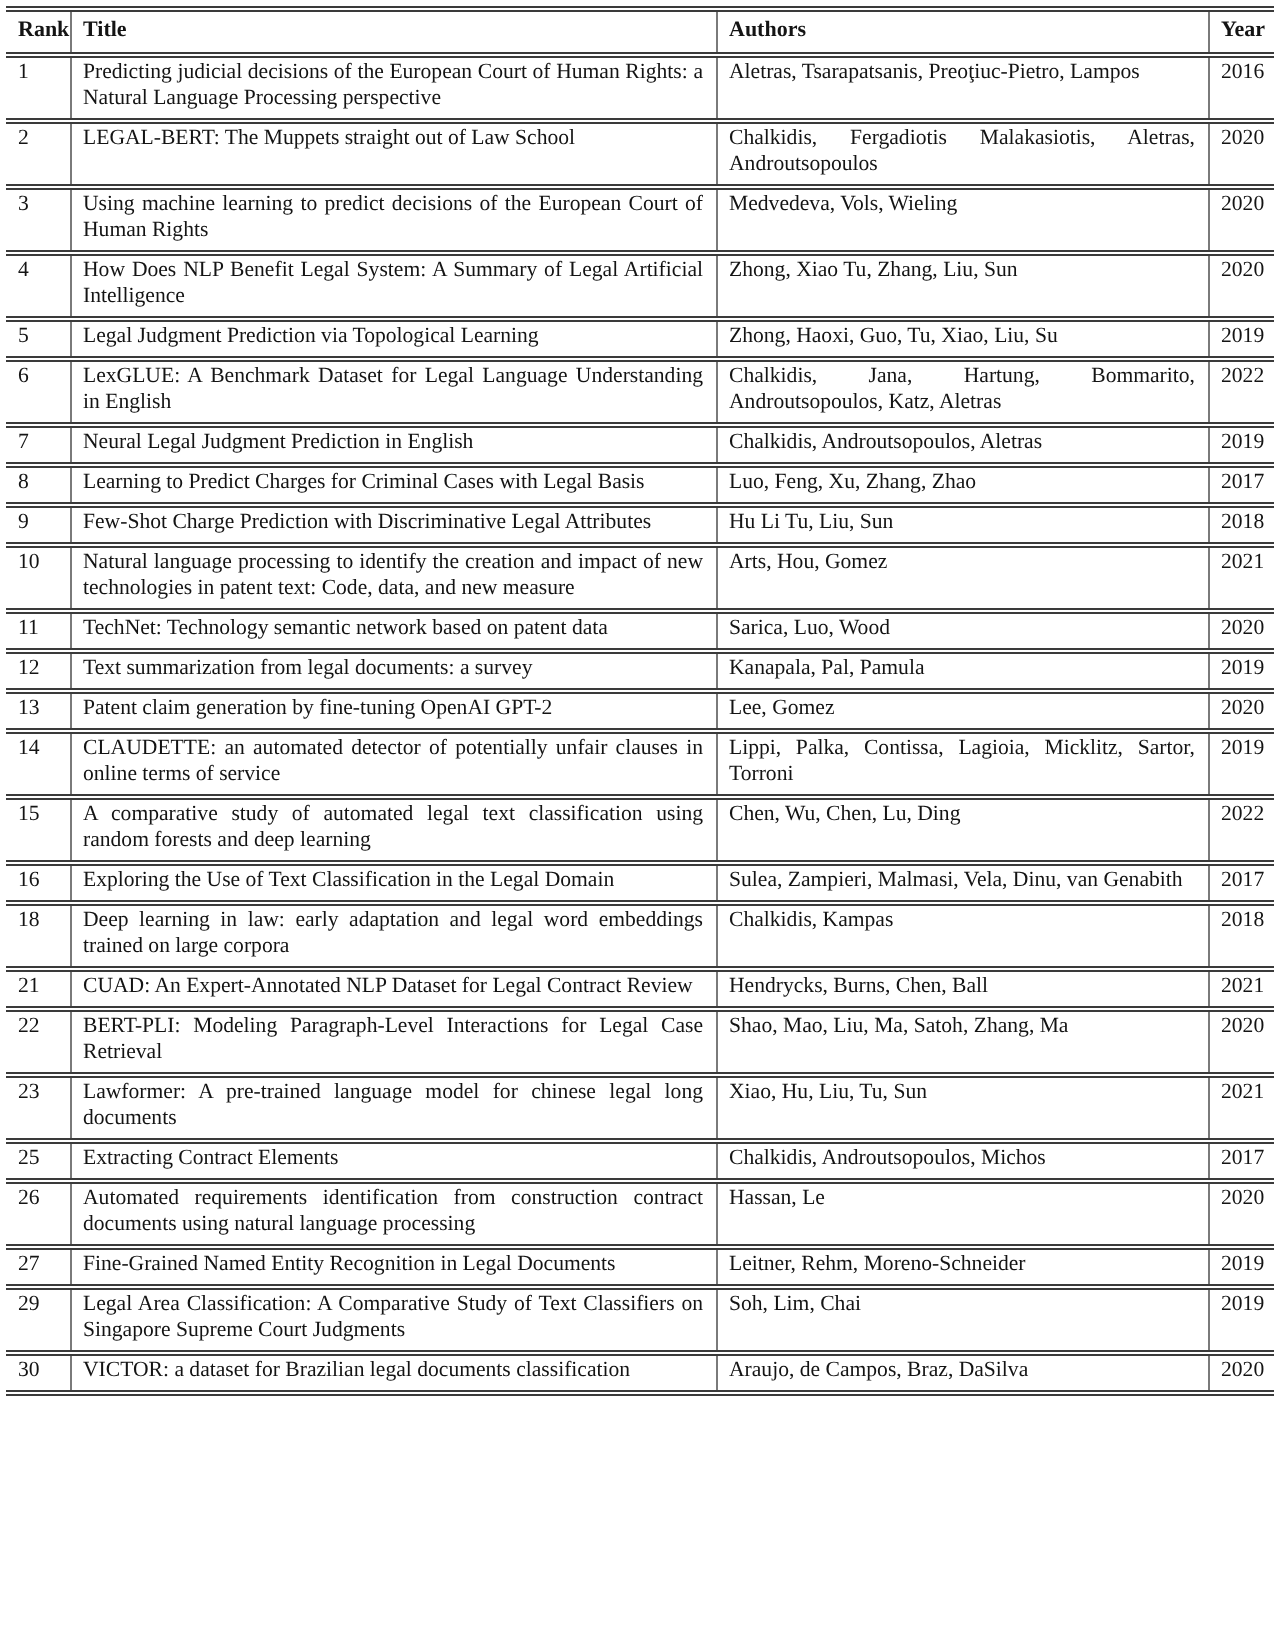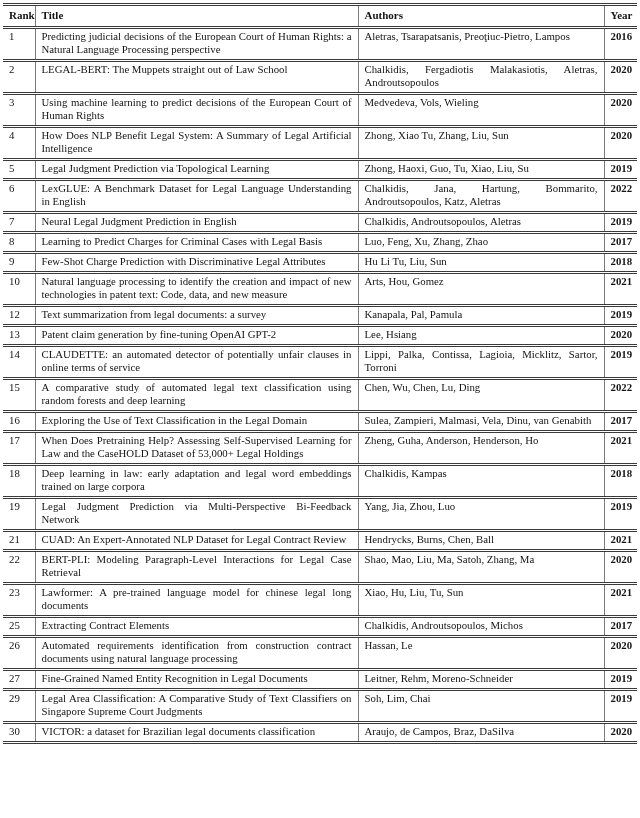--- a/index.html
+++ b/index.html
@@ -37,21 +37,21 @@
     padding-top: 3px;
     padding-bottom: 3.5px;
     font-size: 11px;
   }
   
   table.cited th + th, table.cited td + td { border-left: 1px solid #7a7a7a; }
 
   td.cell-title   { text-align: justify; padding-left: 7px; }
   td.cell-authors { text-align: justify; }
   td.cell-rank    { padding-left: 5px; }
-  td.cell-year    { padding-left: 5px; padding-right: 2px; font-weight: bold; }
+  td.cell-year    { padding-left: 5px; padding-right: 2px; }
 </style>
 </head>
 <body>
 
 <div class="page">
   <table class="cited">
     <colgroup>
       <col class="c-rank">
         <col class="c-title">
         <col class="c-authors">
@@ -120,29 +120,35 @@
     <td class="cell-authors">Hu Li Tu, Liu, Sun</td>
     <td class="cell-year">2018</td>
   </tr>
         <tr>
     <td class="cell-rank">10</td>
     <td class="cell-title">Natural language processing to identify the creation and impact of new technologies in patent text: Code, data, and new measure</td>
     <td class="cell-authors">Arts, Hou, Gomez</td>
     <td class="cell-year">2021</td>
   </tr>
         <tr>
+    <td class="cell-rank">11</td>
+    <td class="cell-title">TechNet: Technology semantic network based on patent data</td>
+    <td class="cell-authors">Sarica, Luo, Wood</td>
+    <td class="cell-year">2020</td>
+  </tr>
+        <tr>
     <td class="cell-rank">12</td>
     <td class="cell-title">Text summarization from legal documents: a survey</td>
     <td class="cell-authors">Kanapala, Pal, Pamula</td>
     <td class="cell-year">2019</td>
   </tr>
         <tr>
     <td class="cell-rank">13</td>
     <td class="cell-title">Patent claim generation by fine-tuning OpenAI GPT-2</td>
-    <td class="cell-authors">Lee, Hsiang</td>
+    <td class="cell-authors">Lee, Gomez</td>
     <td class="cell-year">2020</td>
   </tr>
         <tr>
     <td class="cell-rank">14</td>
     <td class="cell-title">CLAUDETTE: an automated detector of potentially unfair clauses in online terms of service</td>
     <td class="cell-authors">Lippi, Palka, Contissa, Lagioia, Micklitz, Sartor, Torroni</td>
     <td class="cell-year">2019</td>
   </tr>
         <tr>
     <td class="cell-rank">15</td>
@@ -150,38 +156,26 @@
     <td class="cell-authors">Chen, Wu, Chen, Lu, Ding</td>
     <td class="cell-year">2022</td>
   </tr>
         <tr>
     <td class="cell-rank">16</td>
     <td class="cell-title">Exploring the Use of Text Classification in the Legal Domain</td>
     <td class="cell-authors">Sulea, Zampieri, Malmasi, Vela, Dinu, van Genabith</td>
     <td class="cell-year">2017</td>
   </tr>
         <tr>
-    <td class="cell-rank">17</td>
-    <td class="cell-title">When Does Pretraining Help? Assessing Self-Supervised Learning for Law and the CaseHOLD Dataset of 53,000+ Legal Holdings</td>
-    <td class="cell-authors">Zheng, Guha, Anderson, Henderson, Ho</td>
-    <td class="cell-year">2021</td>
-  </tr>
-        <tr>
     <td class="cell-rank">18</td>
     <td class="cell-title">Deep learning in law: early adaptation and legal word embeddings trained on large corpora</td>
     <td class="cell-authors">Chalkidis, Kampas</td>
     <td class="cell-year">2018</td>
   </tr>
         <tr>
-    <td class="cell-rank">19</td>
-    <td class="cell-title">Legal Judgment Prediction via Multi-Perspective Bi-Feedback Network</td>
-    <td class="cell-authors">Yang, Jia, Zhou, Luo</td>
-    <td class="cell-year">2019</td>
-  </tr>
-        <tr>
     <td class="cell-rank">21</td>
     <td class="cell-title">CUAD: An Expert-Annotated NLP Dataset for Legal Contract Review</td>
     <td class="cell-authors">Hendrycks, Burns, Chen, Ball</td>
     <td class="cell-year">2021</td>
   </tr>
         <tr>
     <td class="cell-rank">22</td>
     <td class="cell-title">BERT-PLI: Modeling Paragraph-Level Interactions for Legal Case Retrieval</td>
     <td class="cell-authors">Shao, Mao, Liu, Ma, Satoh, Zhang, Ma</td>
     <td class="cell-year">2020</td>

